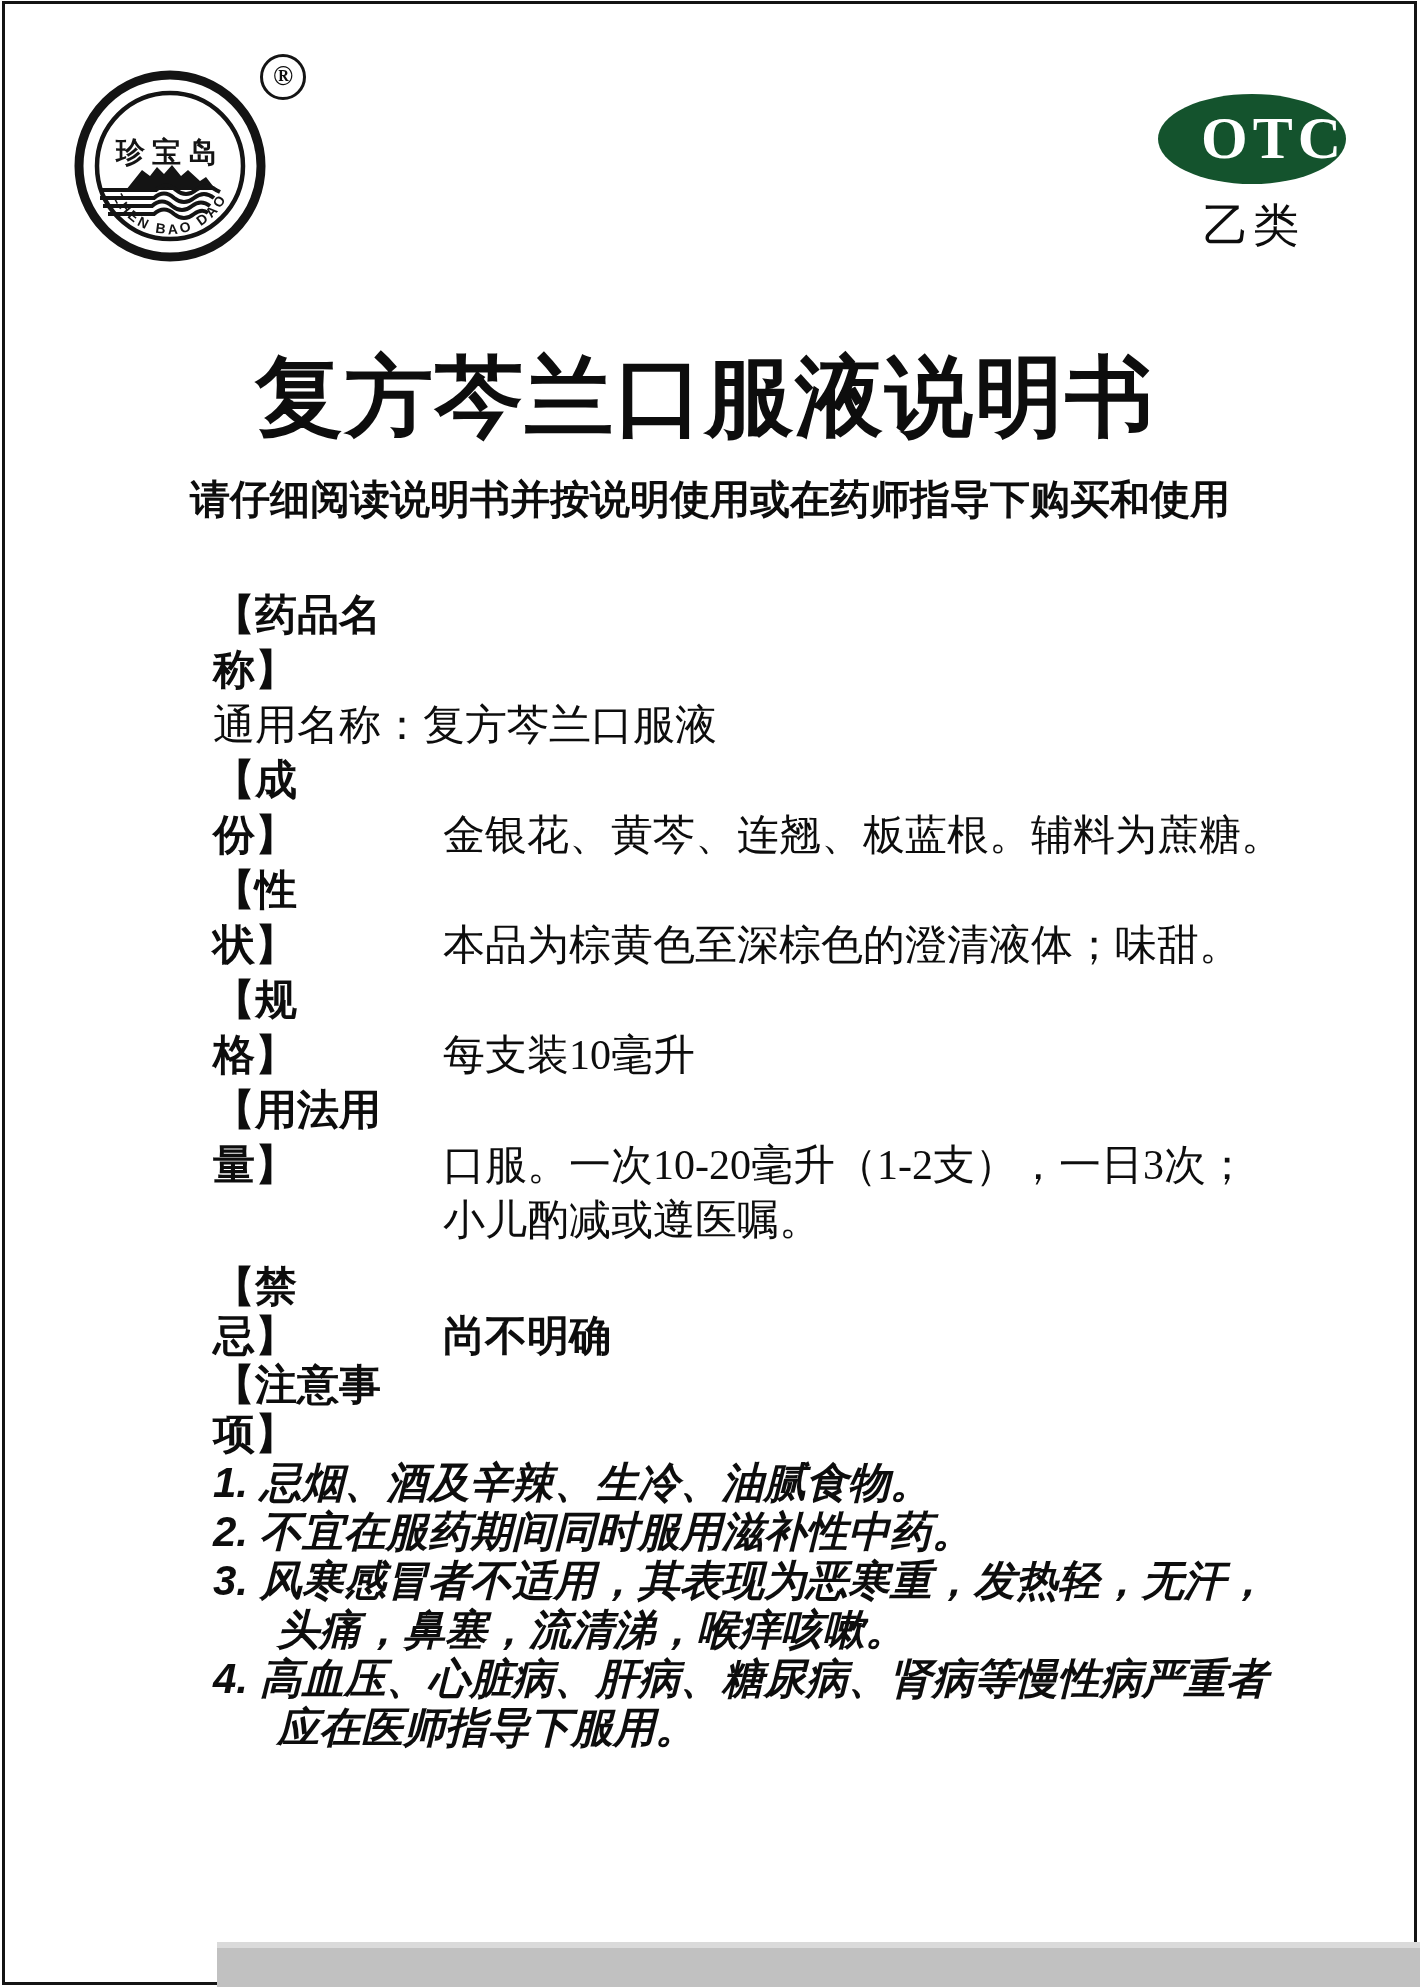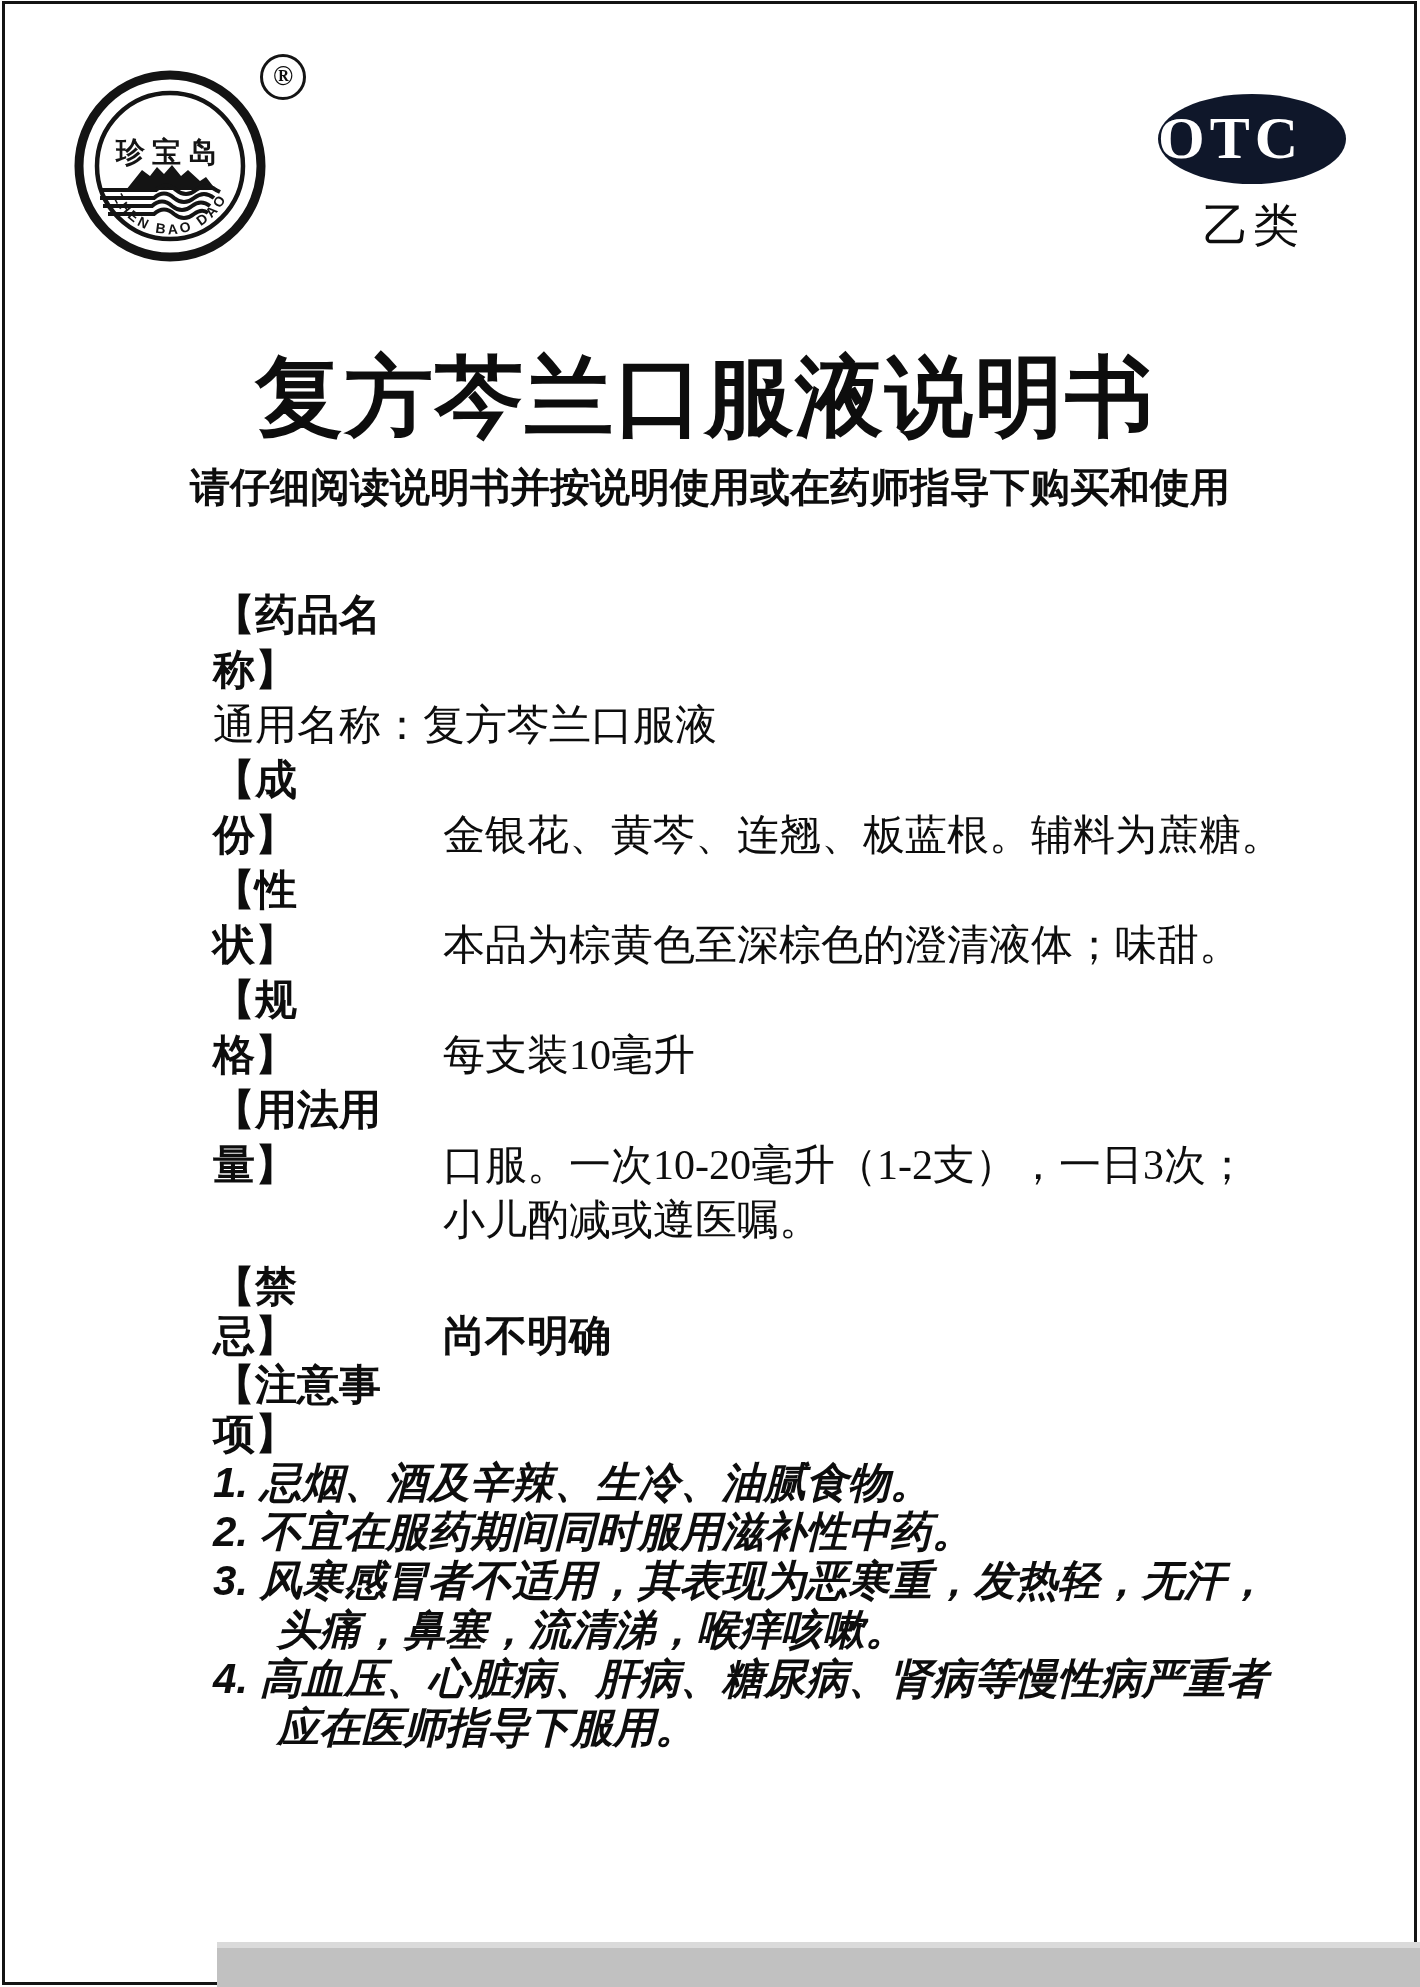--- a/index.html
+++ b/index.html
@@ -5,28 +5,28 @@
   html,body{margin:0;padding:0;background:#ffffff;}
   .page{position:relative;width:1420px;height:1987px;background:#ffffff;overflow:hidden;color:#0d0d0d;}
   .page-border{position:absolute;left:2px;top:1px;right:3px;bottom:2px;border:3px solid #141414;z-index:1;}
 
   
   .logo{position:absolute;left:70px;top:66px;width:200px;height:200px;z-index:2;}
   .logo svg{display:block;width:200px;height:200px;}
   .reg{position:absolute;left:190px;top:-12px;width:40px;height:40px;border:3px solid #141414;border-radius:50%;
        font:700 27px/38px "Liberation Serif","DejaVu Serif",serif;text-align:center;}
   .otc-wrap{position:absolute;left:1158px;top:94px;width:190px;z-index:2;text-align:center;}
-  .otc-ellipse{width:188px;height:90px;background:#0f172a;border-radius:50%;
-       font:700 60px/88px "Liberation Serif","DejaVu Serif",serif;color:#ffffff;letter-spacing:5px;text-align:left;}
+  .otc-ellipse{width:188px;height:90px;background:#14532d;border-radius:50%;
+       font:700 60px/88px "Liberation Serif","DejaVu Serif",serif;color:#ffffff;letter-spacing:5px;text-align:right;}
   .otc-class{margin-top:16px;font:500 46px/50px "Liberation Sans","DejaVu Sans",sans-serif;letter-spacing:4px;}
 
   
   .title{position:absolute;left:0;right:10px;top:342px;margin:0;text-align:center;
        font:700 88px/112px "Liberation Serif","DejaVu Serif",serif;letter-spacing:2px;z-index:2;}
-  .subtitle{position:absolute;left:0;right:0;top:462px;text-align:center;
+  .subtitle{position:absolute;left:0;right:0;top:474px;text-align:center;
        font:700 40px/50px "Liberation Sans","DejaVu Sans",sans-serif;z-index:2;}
 
   
   .bodytext{position:absolute;left:213px;top:588px;right:70px;z-index:2;}
   .bodytext p{margin:0;}
   .serif-block{font:400 42px/55px "Liberation Serif","DejaVu Serif",serif;}
   .sans-block{font:700 42px/49px "Liberation Sans","DejaVu Sans",sans-serif;margin-top:14px;}
   .entry{padding-left:230px;text-indent:-230px;}
   .lab{display:inline-block;width:230px;text-indent:0;font-weight:700;}
   .txt{white-space:pre-wrap;}

